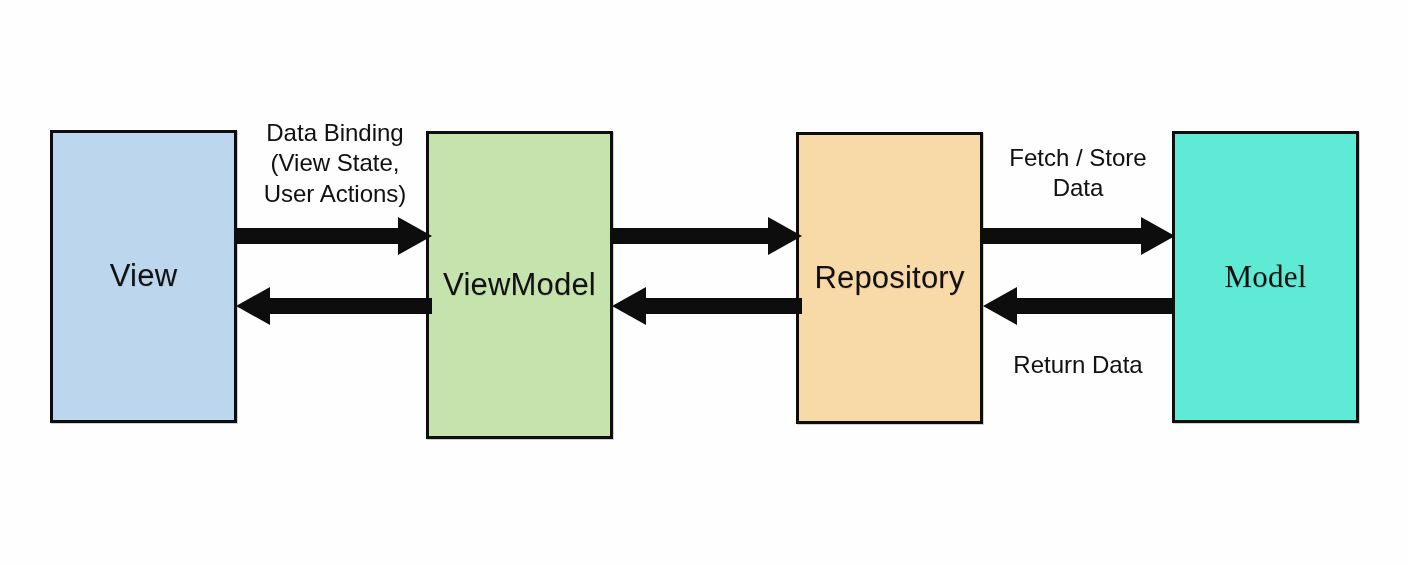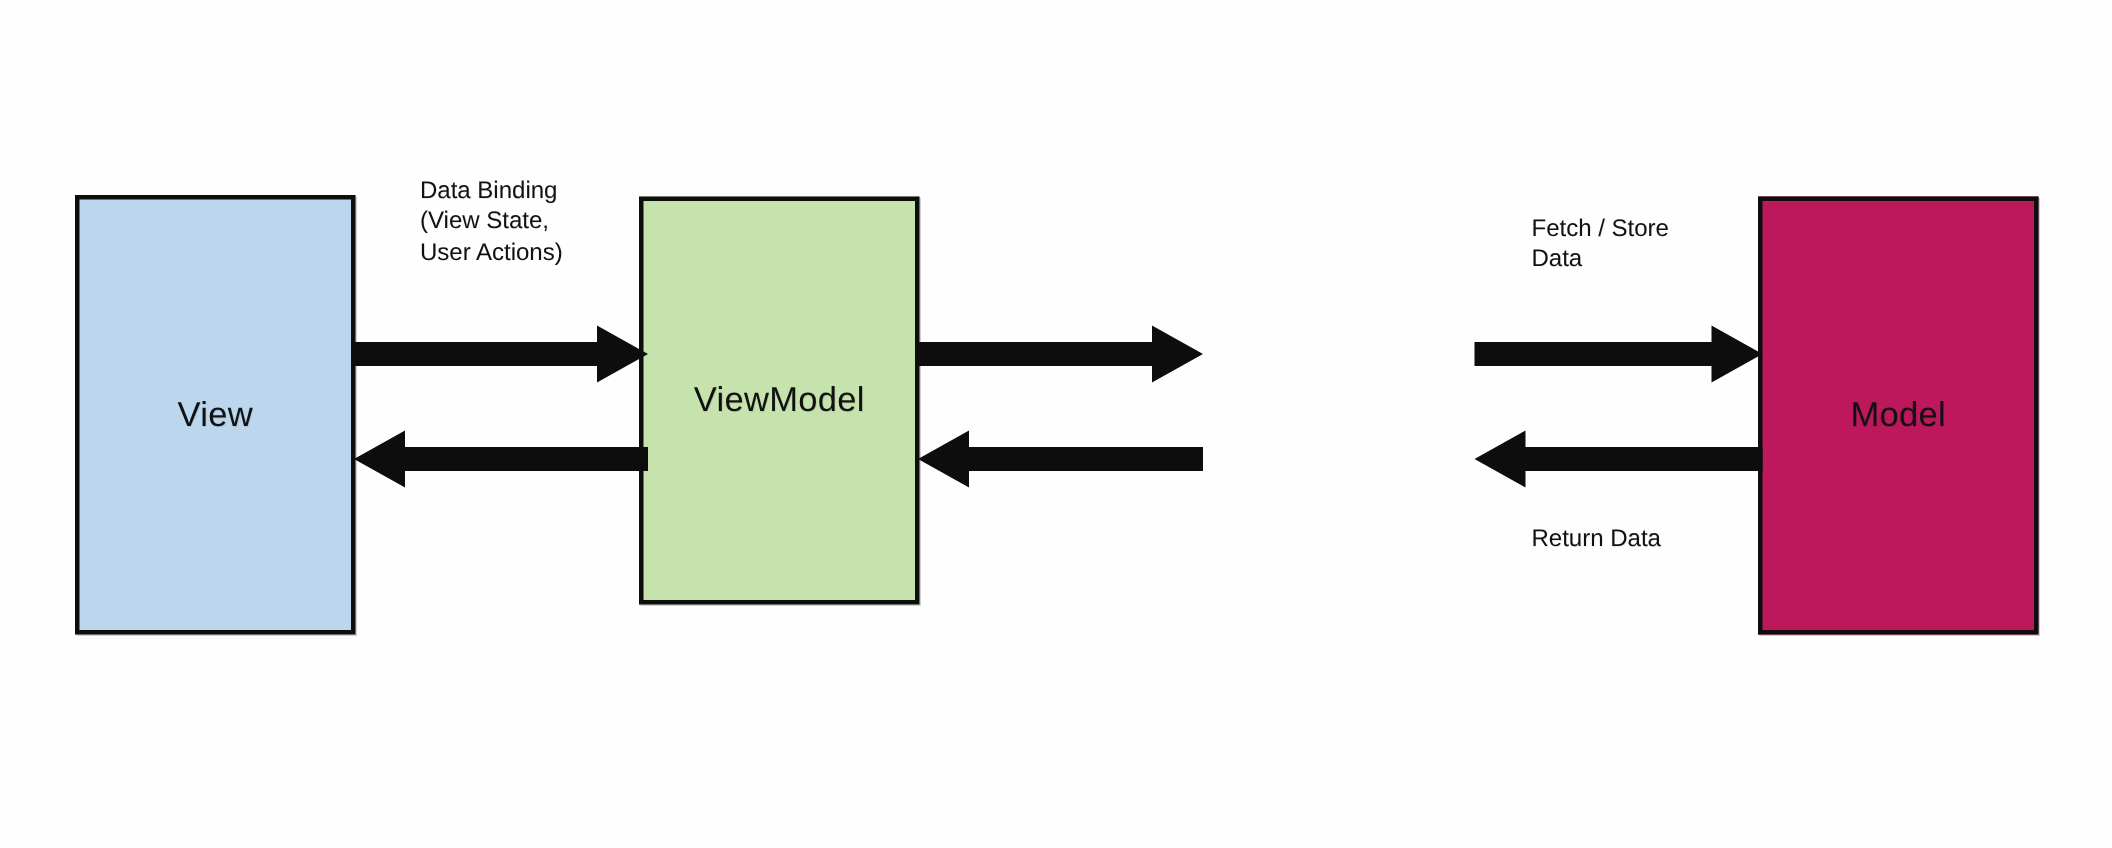--- a/index.html
+++ b/index.html
@@ -25,65 +25,68 @@
   .node {
     position: absolute;
     box-sizing: border-box;
     border: 3px solid #0d0d0d;
     display: flex;
     align-items: center;
     justify-content: center;
     box-shadow: 1px 1px 0 rgba(0,0,0,0.18);
   }
   .node-label {
-    font-size: 23px;
+    font-size: 31px;
     font-weight: 400;
     letter-spacing: 0.2px;
     color: #111111;
     text-align: left;
     line-height: 1.1;
     text-shadow: 0.5px 0.5px 0 rgba(0,0,0,0.10);
   }
 
   #node-view       { left: 50px;   top: 130px; width: 187px; height: 293px; background: #bbd6ed; }
-  #node-viewmodel  { left: 426px;  top: 131px; width: 187px; height: 272px; background: #c6e3ad; }
+  #node-viewmodel  { left: 426px;  top: 131px; width: 187px; height: 308px; background: #c6e3ad; }
   #node-repository { left: 796px;  top: 132px; width: 187px; height: 292px; background: #f8d9a8; }
-  #node-model      { left: 1172px; top: 131px; width: 187px; height: 292px; background: #be185d; }
+  #node-model      { left: 1172px; top: 131px; width: 187px; height: 292px; background: #5eead4; font-family: Liberation Serif, serif; }
 
   
   .arrow {
     position: absolute;
     height: 46px;
   }
   .arrow svg { display: block; overflow: visible; }
 
   
   .edge-label {
     position: absolute;
-    font-size: 16px;
+    text-align: center;
+    font-size: 24px;
     line-height: 1.27;
     color: #111111;
     white-space: pre-line;
     text-shadow: 0.4px 0.4px 0 rgba(0,0,0,0.08);
-    margin-left: 41px;
   }
 </style>
 </head>
 <body>
 
 <div id="canvas">
 
   <div class="node" id="node-view">
     <span class="node-label">View</span>
   </div>
 
   <div class="node" id="node-viewmodel">
     <span class="node-label">ViewModel</span>
   </div>
 
+  <div class="node" id="node-repository">
+    <span class="node-label">Repository</span>
+  </div>
 
   <div class="node" id="node-model">
     <span class="node-label">Model</span>
   </div>
 
   <div class="arrow" style="left:236px; top:213px; width:196px;">
     <svg width="196" height="46" viewBox="0 0 196 46">
       <path d="M0,15 L162,15 L162,4 L196,23 L162,42 L162,31 L0,31 Z" fill="#0d0d0d"></path>
     </svg>
   </div>

